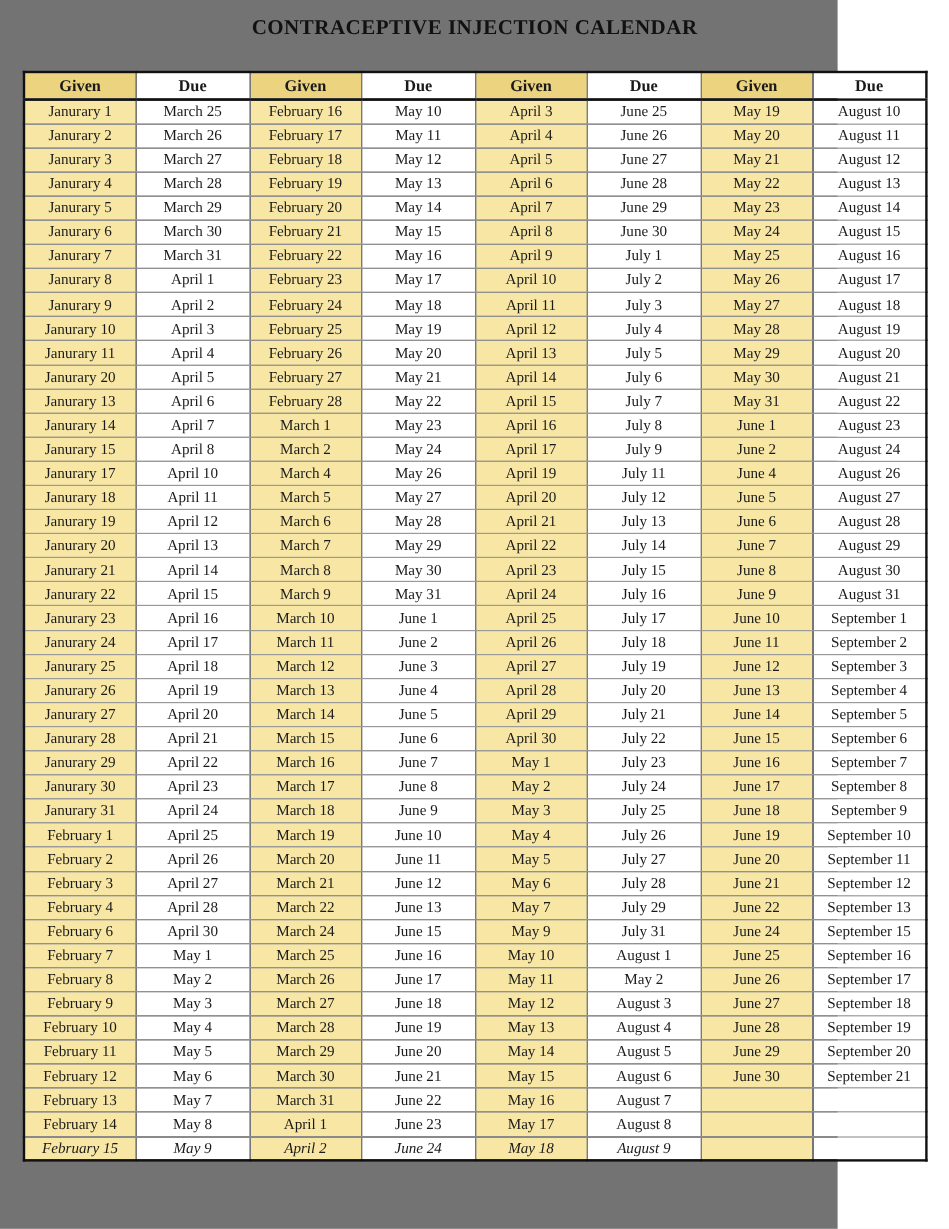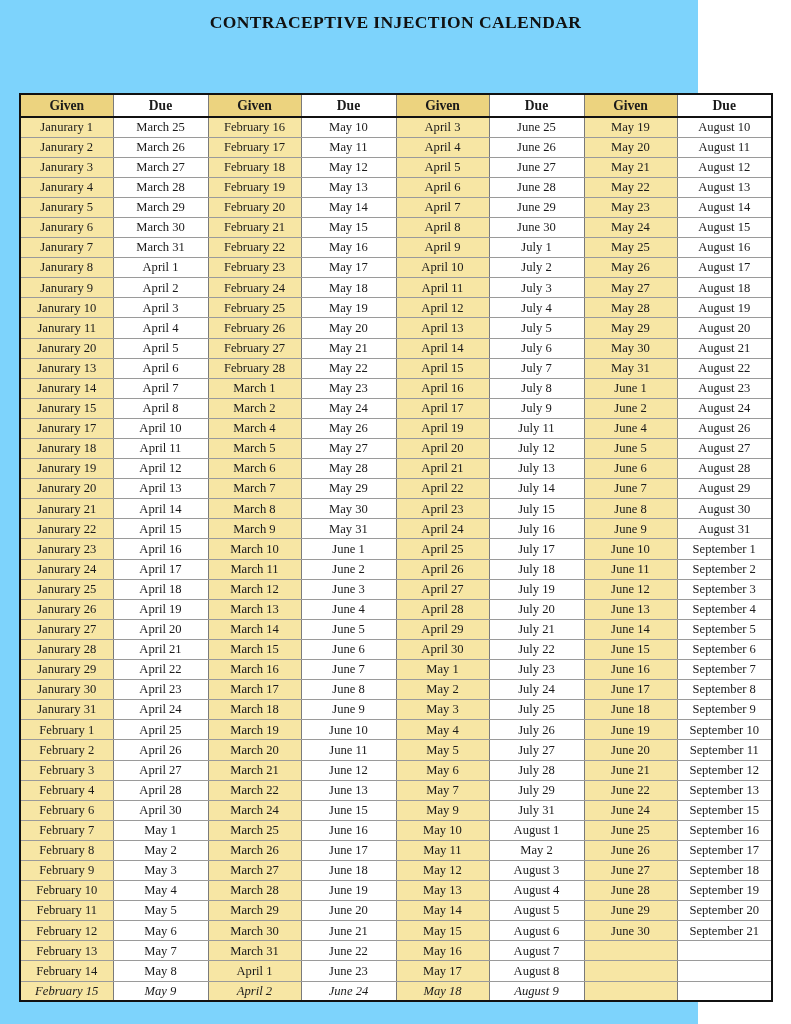--- a/index.html
+++ b/index.html
@@ -14,21 +14,21 @@
     height: 1024px;
     font-family: "Liberation Serif", "DejaVu Serif", serif;
     color: #1a1a1a;
     overflow: hidden;
   }
 
   #page {
     position: relative;
     width: 698px;
     height: 1024px;
-    background: #7dd3fc;
+    background: #737373;
   }
 
   #page-title {
     position: absolute;
     top: 12px;
     left: 0;
     width: 791px;
     text-align: center;
     font-family: "Liberation Serif", "DejaVu Serif", serif;
     font-weight: bold;
@@ -36,21 +36,20 @@
     letter-spacing: 0.4px;
     color: #111111;
     white-space: nowrap;
   }
 
   #calendar-wrap {
     position: absolute;
     left: 19px;
     top: 59px;
     width: 754px;
-    margin-top: 34px;
   }
 
   table.calendar {
     border-collapse: collapse;
     table-layout: fixed;
     width: 754px;
     border: 2.5px solid #111111;
   }
 
   table.calendar col.c-given { width: 93px; }

